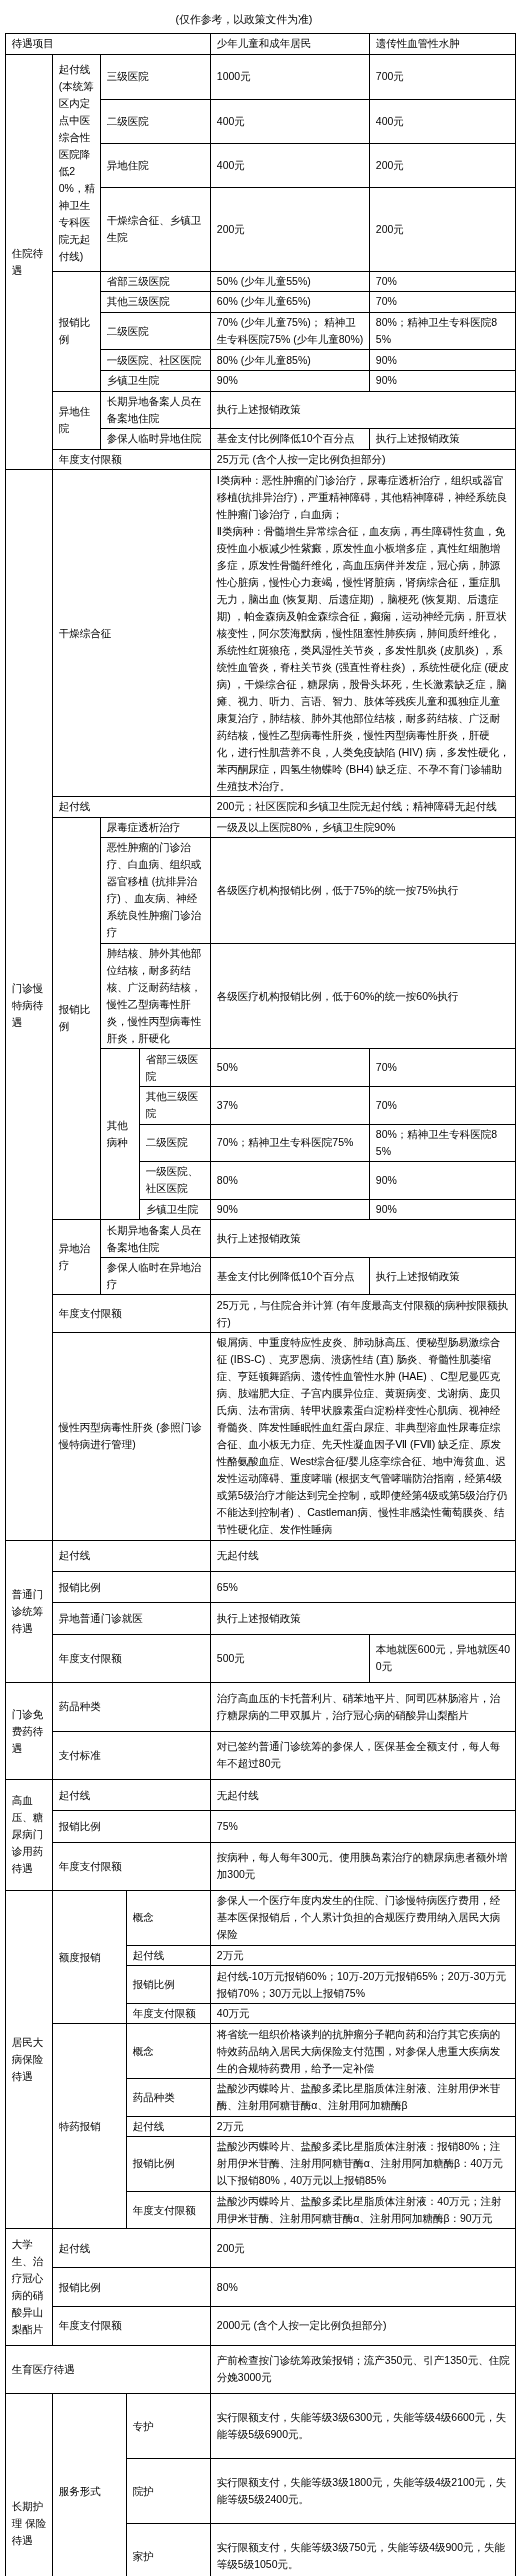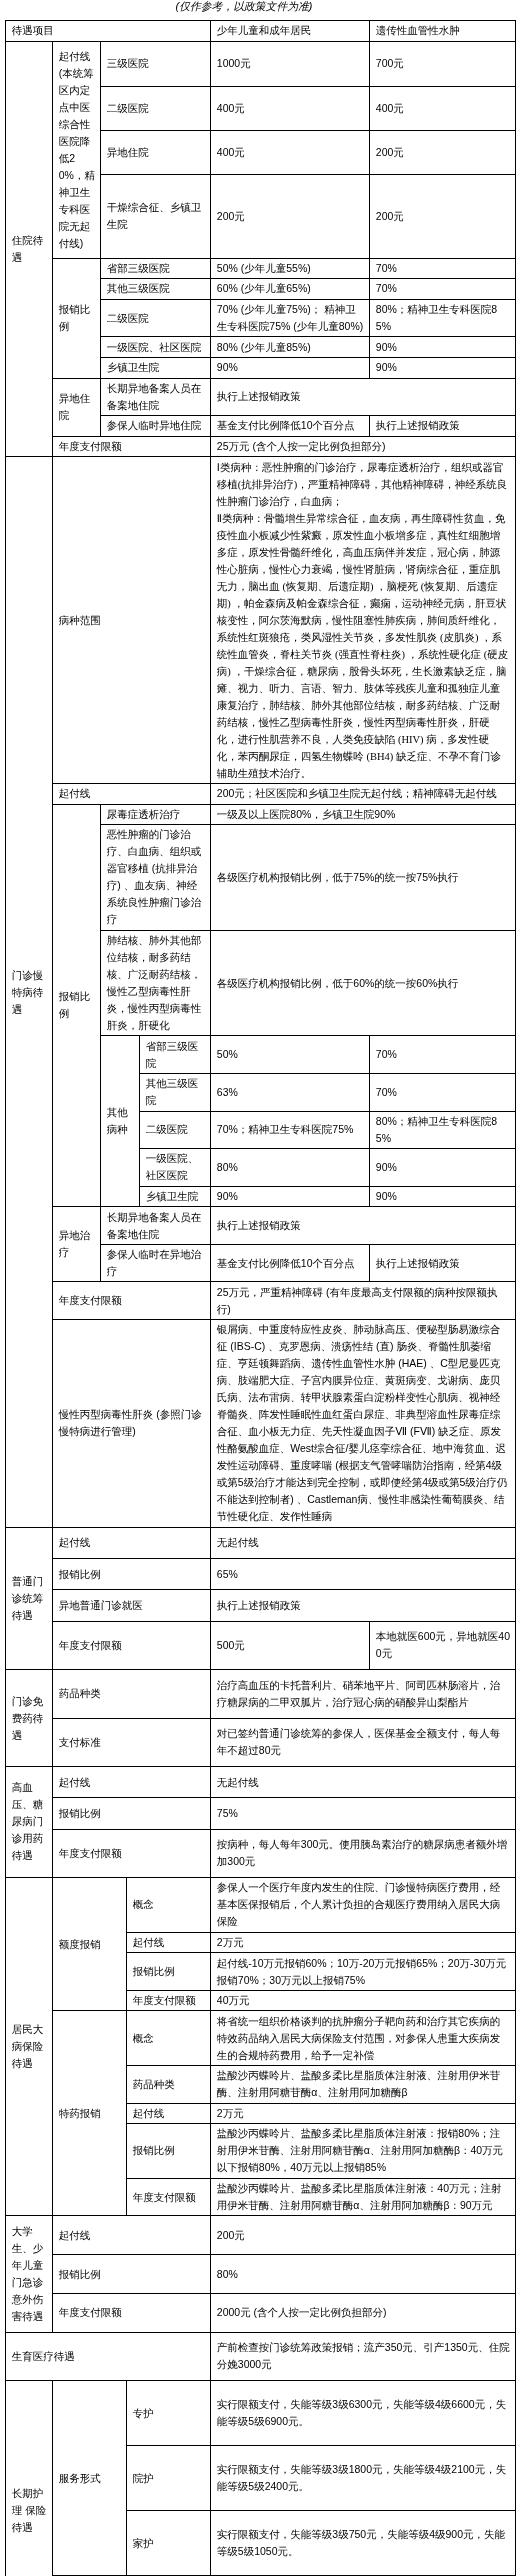--- a/index.html
+++ b/index.html
@@ -1,22 +1,22 @@
 <!DOCTYPE html>
 <html style="font-size:10.8px"><head>
 <meta charset="utf-8">
 <style>
   html,body{margin:0;padding:0;background:#ffffff;color:#000;}
   body{width:520px;font-family:"Liberation Sans","DejaVu Sans",sans-serif;}
-  .page-title{width:488px;text-align:center;font-size:10.8px;padding-top:0;height:20px;font-style:italic;}
+  .page-title{width:488px;text-align:center;font-size:10.8px;padding-top:13px;height:20px;}
   table{border-collapse:collapse;table-layout:fixed;width:509px;margin-left:5.4px;margin-bottom:2.7px;
         border:1.3px solid #000;}
   td{border:0.7px solid #000;font-size:10.5px;line-height:17px;padding:1.3px 5.4px;
      vertical-align:middle;text-align:left;word-break:break-all;}
-  .pre{white-space:pre-wrap;font-family:Liberation Serif, serif;}
+  .pre{white-space:pre-wrap;}
   tr.r67{height:45px;} tr.r65{height:44px;} tr.r125{height:84px;}
   tr.t td{padding-top:6.7px;padding-bottom:6.7px;}
   tr.care{height:65px;}
   col.c1{width:47px;} col.c2a{width:48px;} col.c2b{width:26px;}
   col.c3a{width:13px;} col.c3b{width:71px;} col.d1{width:159px;} col.d2{width:146px;}
 </style>
 </head>
 <body>
 
 <div class="page-title">(仅作参考，以政策文件为准)</div>
@@ -97,21 +97,21 @@
     <td>基金支付比例降低10个百分点</td>
     <td>执行上述报销政策</td>
   </tr>
   <tr>
     <td colspan="4">年度支付限额</td>
     <td colspan="2">25万元 (含个人按一定比例负担部分)</td>
   </tr>
 
   <tr>
     <td rowspan="14">门诊慢特病待遇</td>
-    <td colspan="4">病种范围</td>
+    <td colspan="4">干燥综合征</td>
     <td colspan="2" class="pre">Ⅰ类病种：恶性肿瘤的门诊治疗，尿毒症透析治疗，组织或器官移植(抗排异治疗)，严重精神障碍，其他精神障碍，神经系统良性肿瘤门诊治疗，白血病；
 Ⅱ类病种：骨髓增生异常综合征，血友病，再生障碍性贫血，免疫性血小板减少性紫癜，原发性血小板增多症，真性红细胞增多症，原发性骨髓纤维化，高血压病伴并发症，冠心病，肺源性心脏病，慢性心力衰竭，慢性肾脏病，肾病综合征，重症肌无力，脑出血 (恢复期、后遗症期) ，脑梗死 (恢复期、后遗症期) ，帕金森病及帕金森综合征，癫痫，运动神经元病，肝豆状核变性，阿尔茨海默病，慢性阻塞性肺疾病，肺间质纤维化，系统性红斑狼疮，类风湿性关节炎，多发性肌炎 (皮肌炎) ，系统性血管炎，脊柱关节炎 (强直性脊柱炎) ，系统性硬化症 (硬皮病) ，干燥综合征，糖尿病，股骨头坏死，生长激素缺乏症，脑瘫、视力、听力、言语、智力、肢体等残疾儿童和孤独症儿童康复治疗，肺结核、肺外其他部位结核，耐多药结核、广泛耐药结核，慢性乙型病毒性肝炎，慢性丙型病毒性肝炎，肝硬化，进行性肌营养不良，人类免疫缺陷 (HIV) 病，多发性硬化，苯丙酮尿症，四氢生物蝶呤 (BH4) 缺乏症、不孕不育门诊辅助生殖技术治疗。</td>
   </tr>
   <tr>
     <td colspan="4">起付线</td>
     <td colspan="2">200元；社区医院和乡镇卫生院无起付线；精神障碍无起付线</td>
   </tr>
   <tr>
     <td rowspan="8">报销比例</td>
     <td colspan="3">尿毒症透析治疗</td>
@@ -126,21 +126,21 @@
     <td colspan="2">各级医疗机构报销比例，低于60%的统一按60%执行</td>
   </tr>
   <tr>
     <td colspan="2" rowspan="5">其他病种</td>
     <td>省部三级医院</td>
     <td>50%</td>
     <td>70%</td>
   </tr>
   <tr>
     <td>其他三级医院</td>
-    <td>63%</td>
+    <td>37%</td>
     <td>70%</td>
   </tr>
   <tr>
     <td>二级医院</td>
     <td>70%；精神卫生专科医院75%</td>
     <td>80%；精神卫生专科医院85%</td>
   </tr>
   <tr>
     <td>一级医院、社区医院</td>
     <td>80%</td>
@@ -156,21 +156,21 @@
     <td colspan="3">长期异地备案人员在备案地住院</td>
     <td colspan="2">执行上述报销政策</td>
   </tr>
   <tr>
     <td colspan="3">参保人临时在异地治疗</td>
     <td>基金支付比例降低10个百分点</td>
     <td>执行上述报销政策</td>
   </tr>
   <tr>
     <td colspan="4">年度支付限额</td>
-    <td colspan="2">25万元，严重精神障碍 (有年度最高支付限额的病种按限额执行)</td>
+    <td colspan="2">25万元，与住院合并计算 (有年度最高支付限额的病种按限额执行)</td>
   </tr>
   <tr>
     <td colspan="4">慢性丙型病毒性肝炎 (参照门诊慢特病进行管理)</td>
     <td colspan="2">银屑病、中重度特应性皮炎、肺动脉高压、便秘型肠易激综合征 (IBS-C) 、克罗恩病、溃疡性结 (直) 肠炎、脊髓性肌萎缩症、亨廷顿舞蹈病、遗传性血管性水肿 (HAE) 、C型尼曼匹克病、肢端肥大症、子宫内膜异位症、黄斑病变、戈谢病、庞贝氏病、法布雷病、转甲状腺素蛋白淀粉样变性心肌病、视神经脊髓炎、阵发性睡眠性血红蛋白尿症、非典型溶血性尿毒症综合征、血小板无力症、先天性凝血因子Ⅶ (FⅦ) 缺乏症、原发性酪氨酸血症、West综合征/婴儿痉挛综合征、地中海贫血、迟发性运动障碍、重度哮喘 (根据支气管哮喘防治指南，经第4级或第5级治疗才能达到完全控制，或即使经第4级或第5级治疗仍不能达到控制者) 、Castleman病、慢性非感染性葡萄膜炎、结节性硬化症、发作性睡病</td>
   </tr>
 
   <tr class="t">
     <td rowspan="4">普通门诊统筹待遇</td>
     <td colspan="4">起付线</td>
     <td colspan="2">无起付线</td>
@@ -247,21 +247,21 @@
   <tr>
     <td colspan="2">报销比例</td>
     <td colspan="2">盐酸沙丙蝶呤片、盐酸多柔比星脂质体注射液：报销80%；注射用伊米苷酶、注射用阿糖苷酶α、注射用阿加糖酶β：40万元以下报销80%，40万元以上报销85%</td>
   </tr>
   <tr>
     <td colspan="2">年度支付限额</td>
     <td colspan="2">盐酸沙丙蝶呤片、盐酸多柔比星脂质体注射液：40万元；注射用伊米苷酶、注射用阿糖苷酶α、注射用阿加糖酶β：90万元</td>
   </tr>
 
   <tr class="t">
-    <td rowspan="3">大学生、少年儿童门急诊意外伤害待遇</td>
+    <td rowspan="3">大学生、治疗冠心病的硝酸异山梨酯片</td>
     <td colspan="4">起付线</td>
     <td colspan="2">200元</td>
   </tr>
   <tr class="t">
     <td colspan="4">报销比例</td>
     <td colspan="2">80%</td>
   </tr>
   <tr class="t">
     <td colspan="4">年度支付限额</td>
     <td colspan="2">2000元 (含个人按一定比例负担部分)</td>

